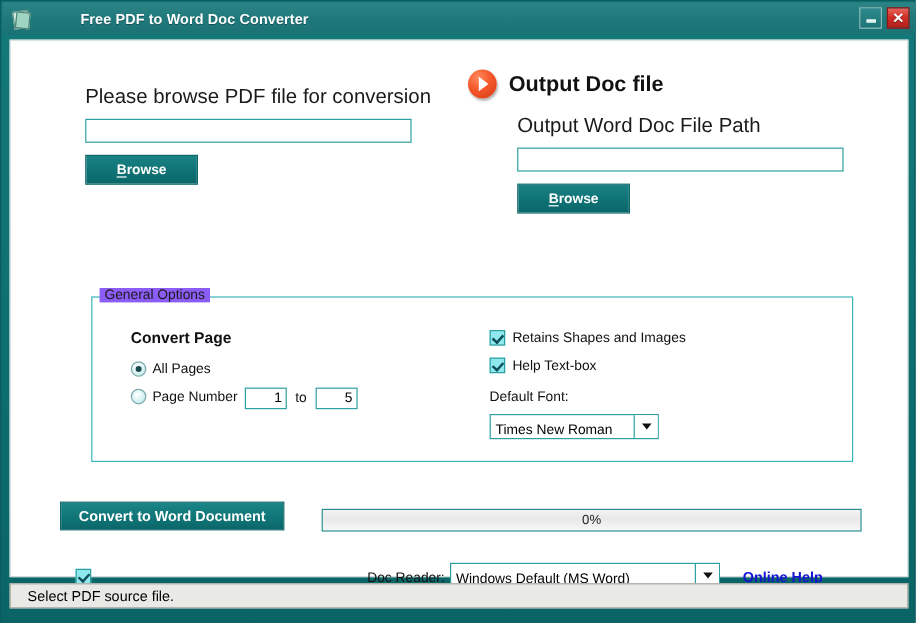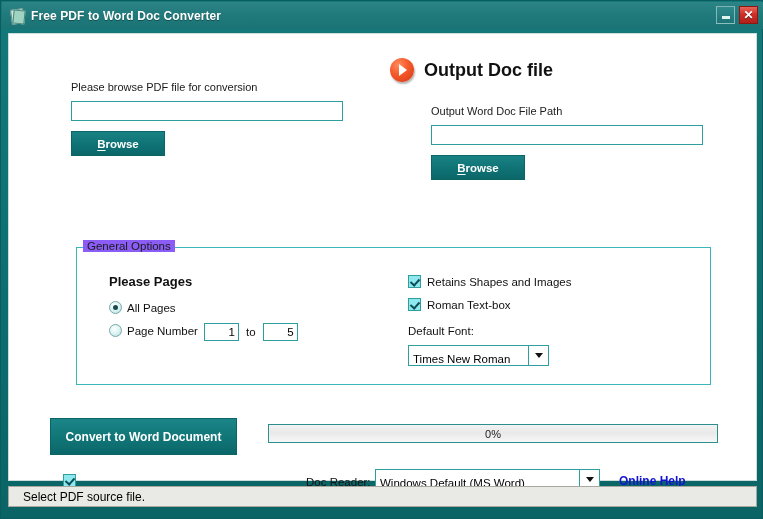--- a/index.html
+++ b/index.html
@@ -11,21 +11,21 @@
   .window{
     position:absolute;left:0;top:0;width:763px;height:519px;
     box-sizing:border-box;
     background:linear-gradient(180deg,#14797a 0%,#0d6f70 55%,#0a6466 100%);
     border:1px solid #0a5c5e;
   }
   
   .titlebar{
     position:absolute;left:1px;top:1px;width:761px;height:27px;
     background:linear-gradient(180deg,#2c8486 0%,#20797b 48%,#1a7274 100%);
-    display:flex;align-items:center;
+    display:flex;align-items:center;gap:36px;
   }
   .app-icon{
     width:16px;height:16px;margin-left:7px;margin-right:6px;
     position:relative;flex:none;
   }
   .app-icon .sheet{
     position:absolute;left:2px;top:1px;width:11px;height:13px;
     background:#cfe8dd;border:1px solid #5b8f84;transform:rotate(-8deg);
   }
   .app-icon .sheet2{
@@ -68,21 +68,21 @@
     box-shadow:1px 2px 2px rgba(0,0,0,.30);
     position:relative;
   }
   .bullet:after{
     content:"";position:absolute;left:9px;top:6px;
     border-left:8px solid #ffffff;
     border-top:6px solid transparent;
     border-bottom:6px solid transparent;
   }
   .sec-title{font-size:18px;font-weight:bold;color:#111111;white-space:nowrap;}
-  .sec-sub{font-size:11px;color:#1a1a1a;margin-top:23px;}
+  .sec-sub{font-size:17px;color:#1a1a1a;margin-top:13px;}
   .path-input{
     margin-top:8px;height:20px;box-sizing:border-box;
     border:1px solid #2f9e9e;background:#ffffff;
     font-family:"Liberation Sans", sans-serif;font-size:11.5px;
     padding:0 3px;color:#000;outline:none;
   }
   .teal-btn{
     margin-top:10px;height:25px;box-sizing:border-box;
     background:linear-gradient(180deg,#1a8284 0%,#0f7275 55%,#0b6769 100%);
     border:1px solid #0b6567;
@@ -139,21 +139,21 @@
     width:19px;height:100%;flex:none;
     border-left:1px solid #2f9e9e;background:#ffffff;
     display:flex;align-items:center;justify-content:center;
   }
   .sel .arrow i{
     display:block;border-left:4px solid transparent;border-right:4px solid transparent;
     border-top:5px solid #111;
   }
   
   .convert-btn{
-    position:absolute;left:41px;top:384px;width:187px;height:37px;
+    position:absolute;left:41px;top:384px;width:187px;height:24px;
     background:linear-gradient(180deg,#1b8587 0%,#107577 55%,#0b6769 100%);
     border:1px solid #0b6567;box-sizing:border-box;
     color:#fff;font-size:12px;font-weight:bold;
     display:flex;align-items:center;justify-content:center;cursor:pointer;
   }
   .progress{
     position:absolute;left:259px;top:390px;width:450px;height:19px;
     border:1px solid #2b8f90;box-sizing:border-box;
     background:linear-gradient(180deg,#f2f2f2 0%,#e9e9e9 45%,#f7f7f7 100%);
     display:flex;align-items:center;justify-content:center;
@@ -214,21 +214,21 @@
       <div class="sec-sub" style="margin-left:41px;">Output Word Doc File Path</div>
       <input class="path-input" style="margin-left: 41px; width: 272px;" value="">
       <div class="teal-btn" style="margin-left:41px;width:94px;">
         <span><u>B</u><span>rowse</span></span>
       </div>
     </div>
 
     <div class="groupbox"></div>
     <div class="gb-legend">General Options</div>
 
-    <div class="gb-title">Please Pages</div>
+    <div class="gb-title">Convert Page</div>
 
     <div class="radio-row" style="left:100px;top:267px;">
       <div class="radio on"></div>
       <span>All Pages</span>
     </div>
 
     <div class="radio-row" style="left:100px;top:290px;">
       <div class="radio"></div>
       <span>Page Number</span>
     </div>
@@ -239,21 +239,21 @@
       <input class="num-input" value="5" style="">
     </div>
 
     <div class="check-row" style="left:399px;top:241px;">
       <div class="checkbox"></div>
       <span>Retains Shapes and Images</span>
     </div>
 
     <div class="check-row" style="left:399px;top:264px;">
       <div class="checkbox"></div>
-      <span>Roman Text-box</span>
+      <span>Help Text-box</span>
     </div>
 
     <div style="position:absolute;left:399px;top:291px;font-size:11.5px;color:#111;">Default Font:</div>
 
     <div class="sel" style="position:absolute;left:399px;top:311px;width:141px;">
       <div class="val">Times New Roman</div>
       <div class="arrow">
           <i></i>
         </div>
     </div>

